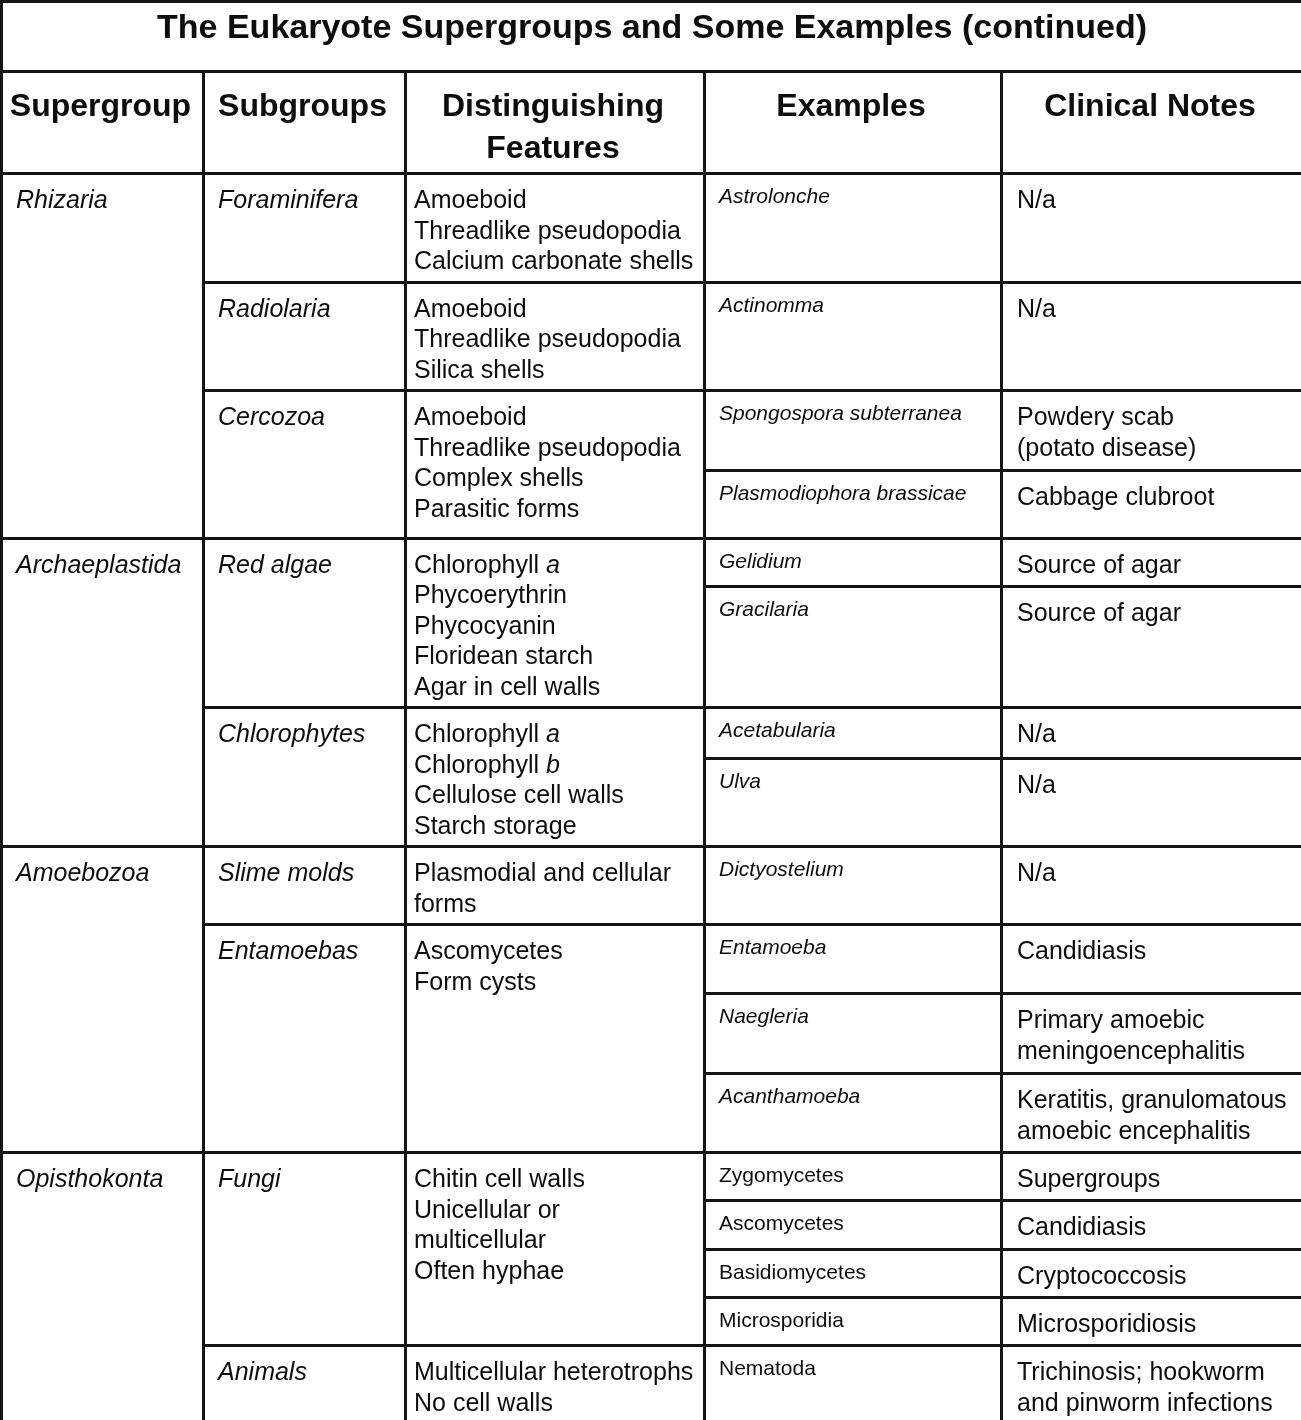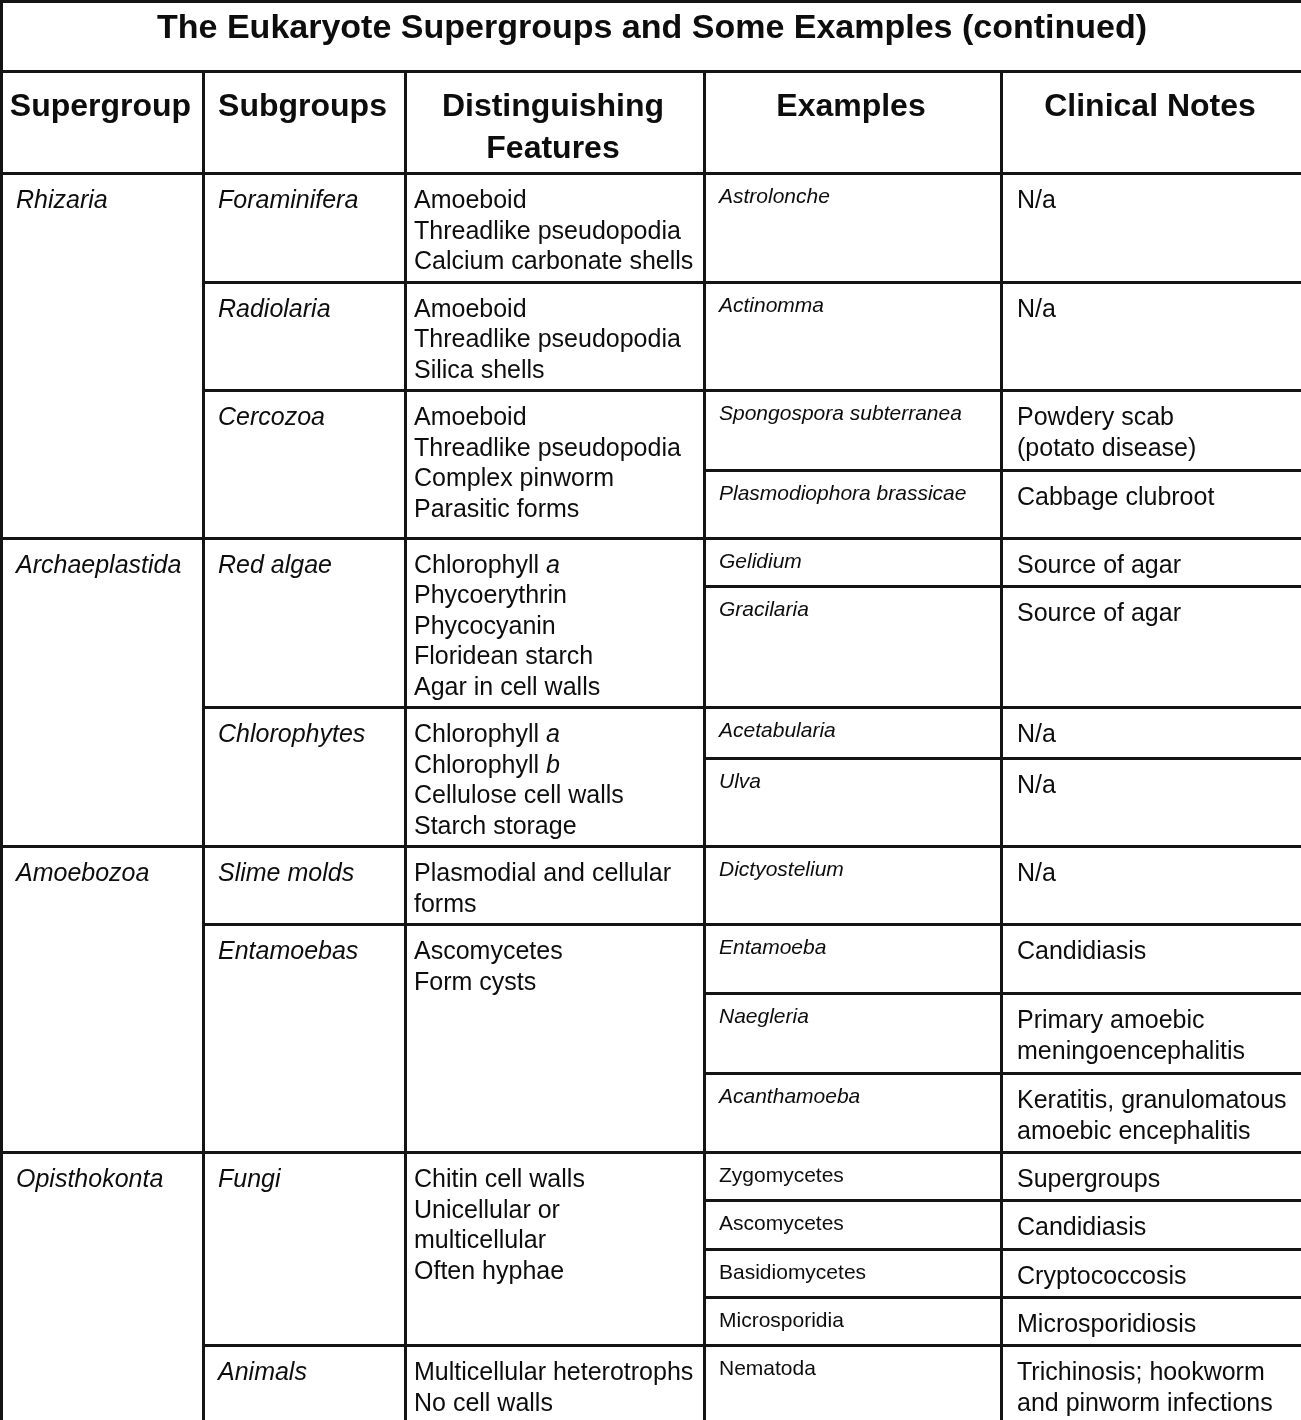--- a/index.html
+++ b/index.html
@@ -111,21 +111,21 @@
       <div class="feat">Silica shells</div>
     </td>
     <td class="example"><i>Actinomma</i></td>
     <td class="note">N/a</td>
   </tr>
   <tr style="height:72px">
     <td class="sub" rowspan="2">Cercozoa</td>
     <td class="features" rowspan="2">
       <div class="feat">Amoeboid</div>
       <div class="feat">Threadlike pseudopodia</div>
-      <div class="feat">Complex pinworm</div>
+      <div class="feat">Complex shells</div>
       <div class="feat">Parasitic forms</div>
     </td>
     <td class="example"><i>Spongospora subterranea</i></td>
     <td class="note">Powdery scab
 (potato disease)</td>
   </tr>
   <tr style="height:68px">
     <td class="example"><i>Plasmodiophora brassicae</i></td>
     <td class="note">Cabbage clubroot</td>
   </tr>

